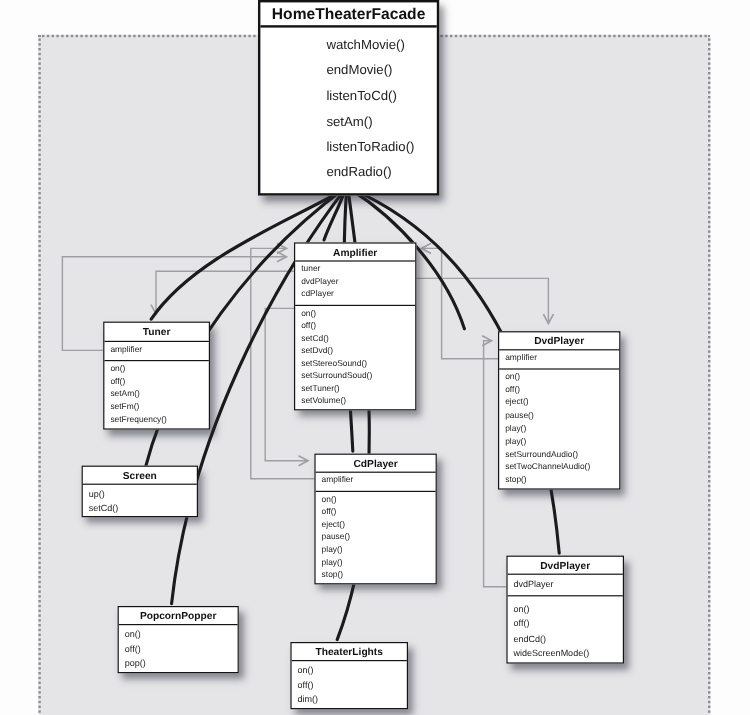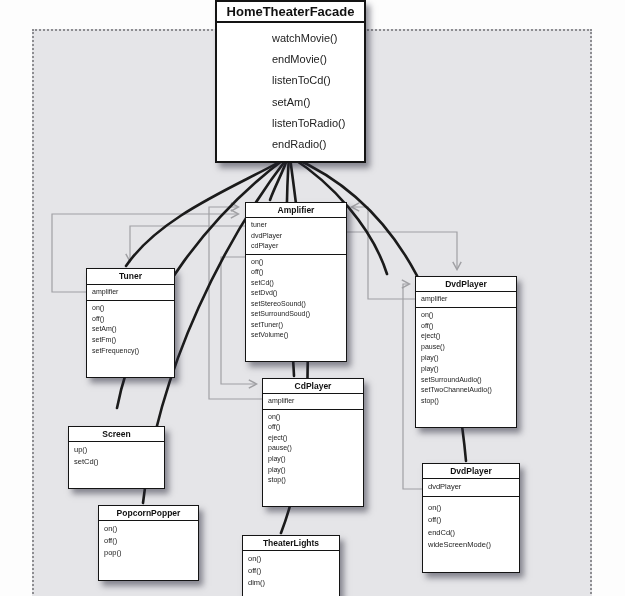--- a/index.html
+++ b/index.html
@@ -29,39 +29,39 @@
     box-shadow:4px 5px 6px rgba(40,40,55,0.5);
     z-index:2;
   }
   .cls-title{
     font-weight:bold;text-align:center;
     font-size:8.5px;line-height:14px;
     border-bottom:1.6px solid #141414;
     color:#111;
   }
   .cls-attrs{border-bottom:1.6px solid #141414;padding:2px 0 2px 5px;}
-  .cls-methods{padding:2px 0 20px 5px;}
+  .cls-methods{padding:2px 0 0 5px;}
   .member{font-size:7px;line-height:10.6px;color:#222;white-space:nowrap;}
 
   
   #b-facade{left:215px;top:0;width:147px;border-width:2px;}
   #b-facade .cls-title{font-size:13px;line-height:19px;border-bottom-width:2px;}
   #b-facade .cls-methods{padding:5px 0 6px 7px;margin-left:48px;}
   #b-facade .member{font-size:11px;line-height:21.2px;}
 
   
   #b-amplifier{left:245px;top:202px;width:100px;}
   #b-amplifier .member{line-height:10.5px;}
   #b-tuner{left:86px;top:268px;width:87px;}
   #b-tuner .cls-title{line-height:15px;}
   #b-tuner .member{line-height:10.8px;}
   #b-dvdplayer{left:415px;top:276px;width:100px;}
   #b-dvdplayer .member{line-height:10.8px;}
   #b-cdplayer{left:262px;top:378px;width:100px;}
-  #b-screen{left:68px;top:426px;width:95px;}
+  #b-screen{left:68px;top:388px;width:95px;}
   #b-screen .member{line-height:12.2px;font-size:7.5px;}
   #b-projector{left:422px;top:463px;width:96px;}
   #b-projector .cls-methods{padding-top:5px;}
   #b-projector .member{line-height:12.6px;font-size:7.5px;}
   #b-popcornpopper{left:98px;top:505px;width:99px;}
   #b-popcornpopper .member{line-height:12.2px;font-size:7.5px;}
   #b-theaterlights{left:242px;top:535px;width:96px;}
   #b-theaterlights .member{line-height:12.2px;font-size:7.5px;}
 </style>
 </head>

